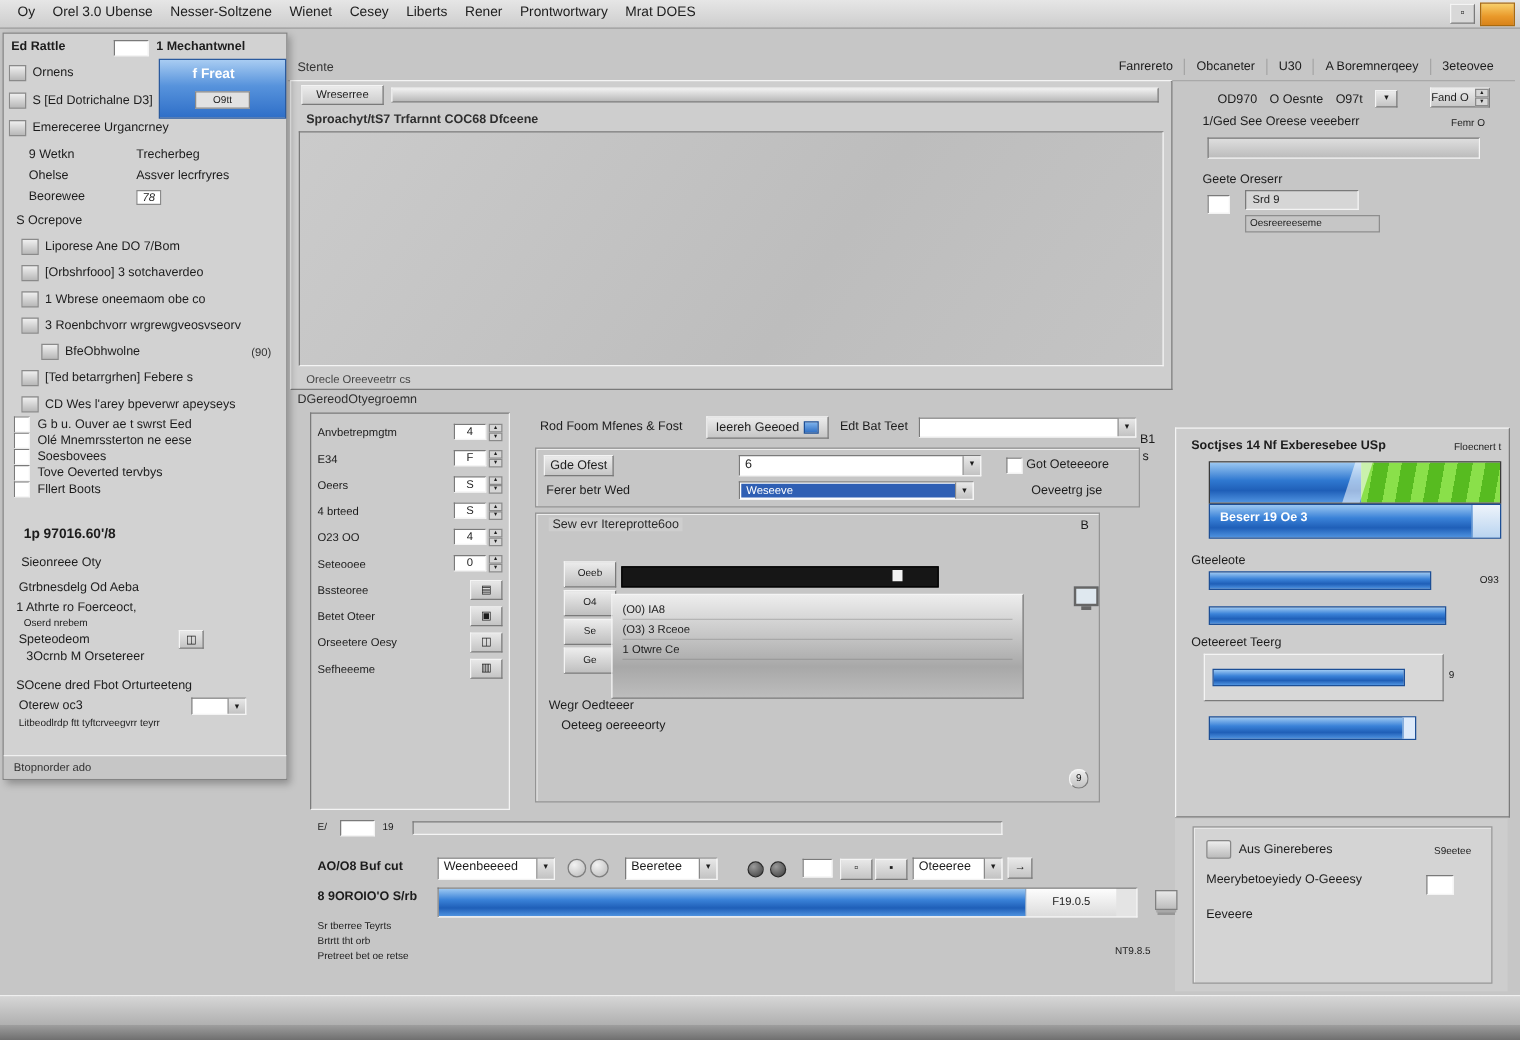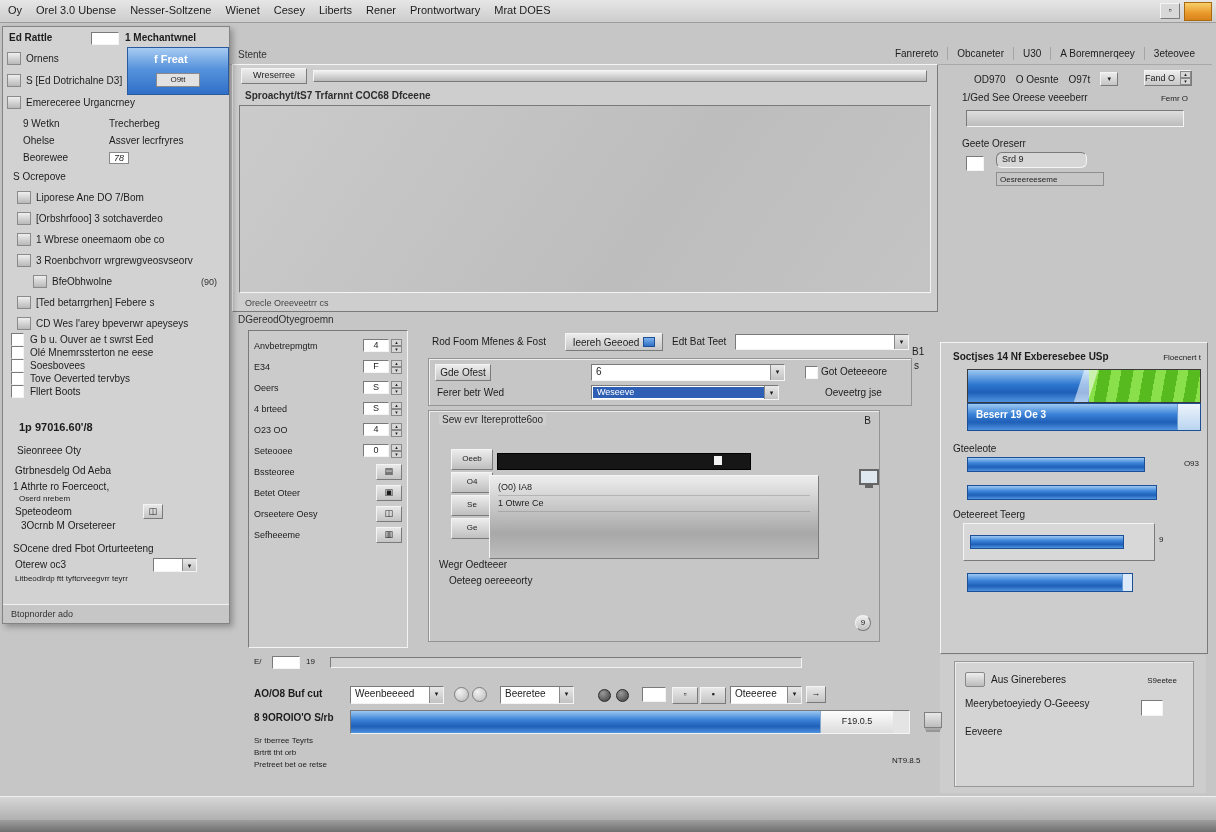--- a/index.html
+++ b/index.html
@@ -9,21 +9,21 @@
   .a{position:absolute;}
   .b-out{border-top:1px solid #f4f4f4;border-left:1px solid #f4f4f4;border-right:1px solid #7a7a7a;border-bottom:1px solid #7a7a7a;}
   .b-in{border-top:1px solid #7a7a7a;border-left:1px solid #7a7a7a;border-right:1px solid #f4f4f4;border-bottom:1px solid #f4f4f4;}
   .lbl{white-space:nowrap;}
   .small{font-size:10px;}
   .tiny{font-size:8px;}
   .bold{font-weight:bold;}
 
   
   .menubar{background:linear-gradient(#e6e6e6,#cdcdcd);border-bottom:1px solid #9d9d9d;}
-  .menu-items{display:flex;gap:14px;padding:0 8px;line-height:21px;font-size:11px;}
+  .menu-items{display:flex;gap:14px;padding:0 14px;line-height:21px;font-size:11px;}
   .menu-item{white-space:nowrap;cursor:default;}
   .mb-winicon{position:absolute;width:18px;height:14px;background:#d8d8d8;text-align:center;line-height:12px;font-size:9px;}
   .mb-orange{position:absolute;width:26px;height:17px;background:linear-gradient(#f8cf6a,#e9992a 60%,#d8831a);border:1px solid #a86a10;}
 
   
   .ts-left{font-size:10px;color:#333;}
   .ts-tabs{display:flex;}
   .ts-tab{padding:1px 9px;font-size:10px;border-left:1px solid #a5a5a5;white-space:nowrap;cursor:default;}
   .ts-tab:first-child{border-left:none;}
 
@@ -68,21 +68,21 @@
   .pc-icon{width:16px;height:12px;border:2px solid #666;background:#dfe8ef;}
   .pc-icon:after{content:"";position:absolute;left:4px;bottom:-5px;width:8px;height:3px;background:#666;}
   .circle-badge{width:14px;height:14px;border-radius:50%;background:linear-gradient(#eee,#c2c2c2);font-size:8px;text-align:center;line-height:13px;}
 
   
   .rt-tabs{display:flex;gap:10px;align-items:center;font-size:10px;}
   .rt-tab{white-space:nowrap;cursor:default;}
   .mini-btn{width:16px;height:12px;background:linear-gradient(#ececec,#c4c4c4);font-size:7px;text-align:center;line-height:11px;}
   .spinbox{height:14px;background:linear-gradient(#ececec,#c8c8c8);display:flex;align-items:center;gap:3px;padding:0 0;font-size:9px;}
   .trough{background:linear-gradient(#dedede,#bcbcbc);}
-  .boxlbl{background:#d6d6d6;font-size:9px;line-height:13px;padding-left:5px;border-radius:6px;}
+  .boxlbl{background:#d6d6d6;font-size:9px;line-height:13px;padding-left:5px;}
   .subbox{border:1px solid #8e8e8e;padding:0 3px;line-height:10px;}
 
   .gradbar{border:1px solid #3a3a3a;overflow:hidden;}
   .gb-blue{position:absolute;left:0;top:0;bottom:0;width:52%;background:linear-gradient(180deg,#9cc8f2,#2f78d0 45%,#1f5fb8 70%,#4f93e0);}
   .gb-green{position:absolute;right:0;top:0;bottom:0;width:48%;background:repeating-linear-gradient(100deg,#8ae04a 0 10px,#57bb20 10px 22px);}
   .gb-skew{position:absolute;left:48%;top:-4px;bottom:-4px;width:14px;background:rgba(255,255,255,.55);transform:skewX(-18deg);}
   .bluebar{background:linear-gradient(180deg,#9cc8f2,#3a82d8 40%,#1f5fb8 70%,#4f93e0);border:1px solid #1d4f96;}
   .bb-text{position:absolute;left:8px;top:5px;color:#fff;font-size:10px;font-weight:bold;white-space:nowrap;}
   .bb-tip{position:absolute;right:0;top:0;bottom:0;width:22px;background:linear-gradient(#eef4fb,#b9d4f0);border-left:1px solid #6b9bd4;}
   .bar-blue{background:linear-gradient(180deg,#9cc8f2,#3a82d8 40%,#1f5fb8 70%,#4f93e0);border:1px solid #1d4f96;}
@@ -273,20 +273,21 @@
         <div class="slot-btn b-out">Oeeb</div>
           <div class="slot-btn b-out">O4</div>
           <div class="slot-btn b-out">Se</div>
           <div class="slot-btn b-out">Ge</div>
       </div>
       <div class="a dark-slot" style="left:48px;top:6px;width:252px;height:15px">
         <i class="slot-stripe"></i>
       </div>
       <div class="a device-body b-out" style="left:40px;top:28px;width:330px;height:84px">
         <div class="dev-row">(O0)  IA8</div>
+          <div class="dev-row">(O3)  3 Rceoe</div>
           <div class="dev-row">1 Otwre  Ce</div>
       </div>
       <div class="a pc-icon" style="right:-30px;top:22px"></div>
     </div>
 
     <span class="a lbl small" style="left:10px;top:148px">Wegr Oedteeer</span>
     <span class="a lbl small" style="left:20px;top:164px">Oeteeg oereeeorty</span>
     <span class="a circle-badge b-out" style="right:8px;bottom:10px">9</span>
   </div>
 

